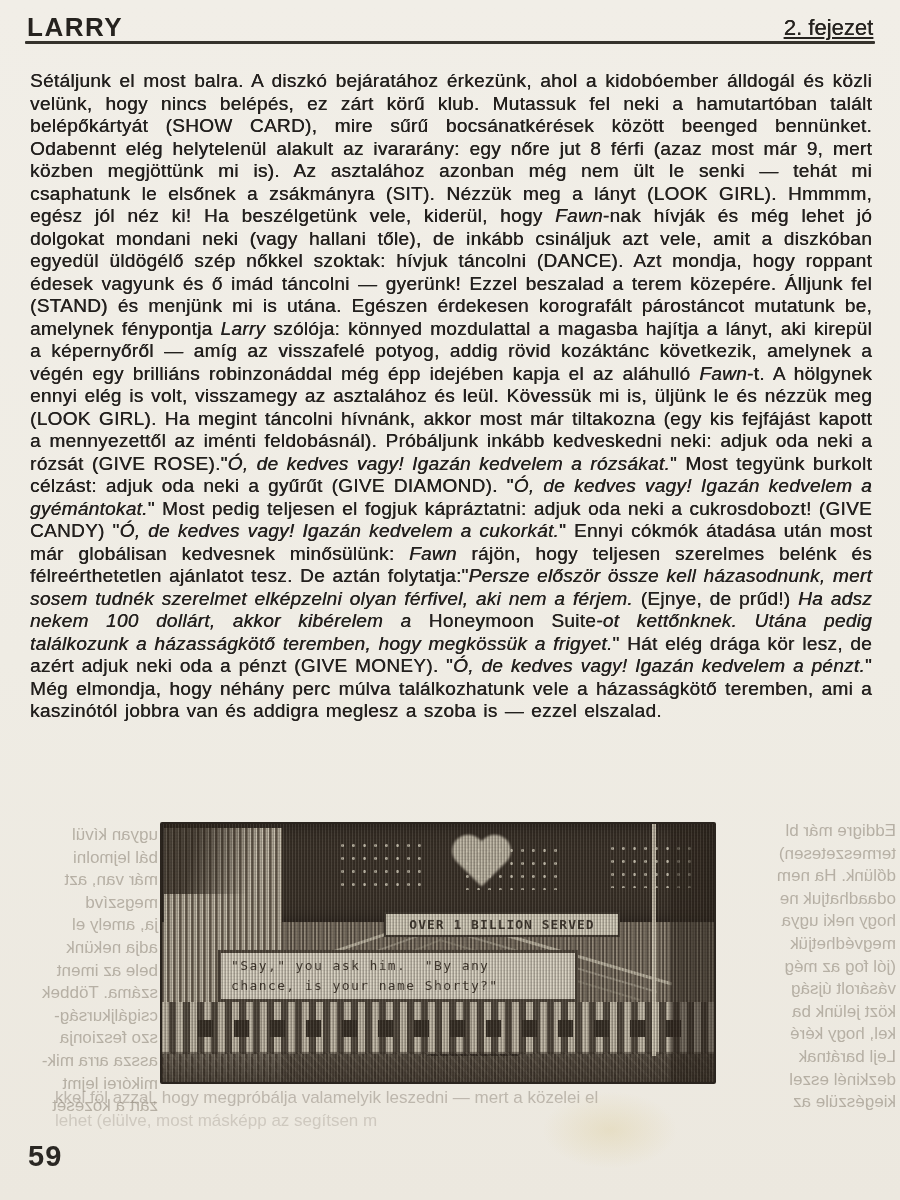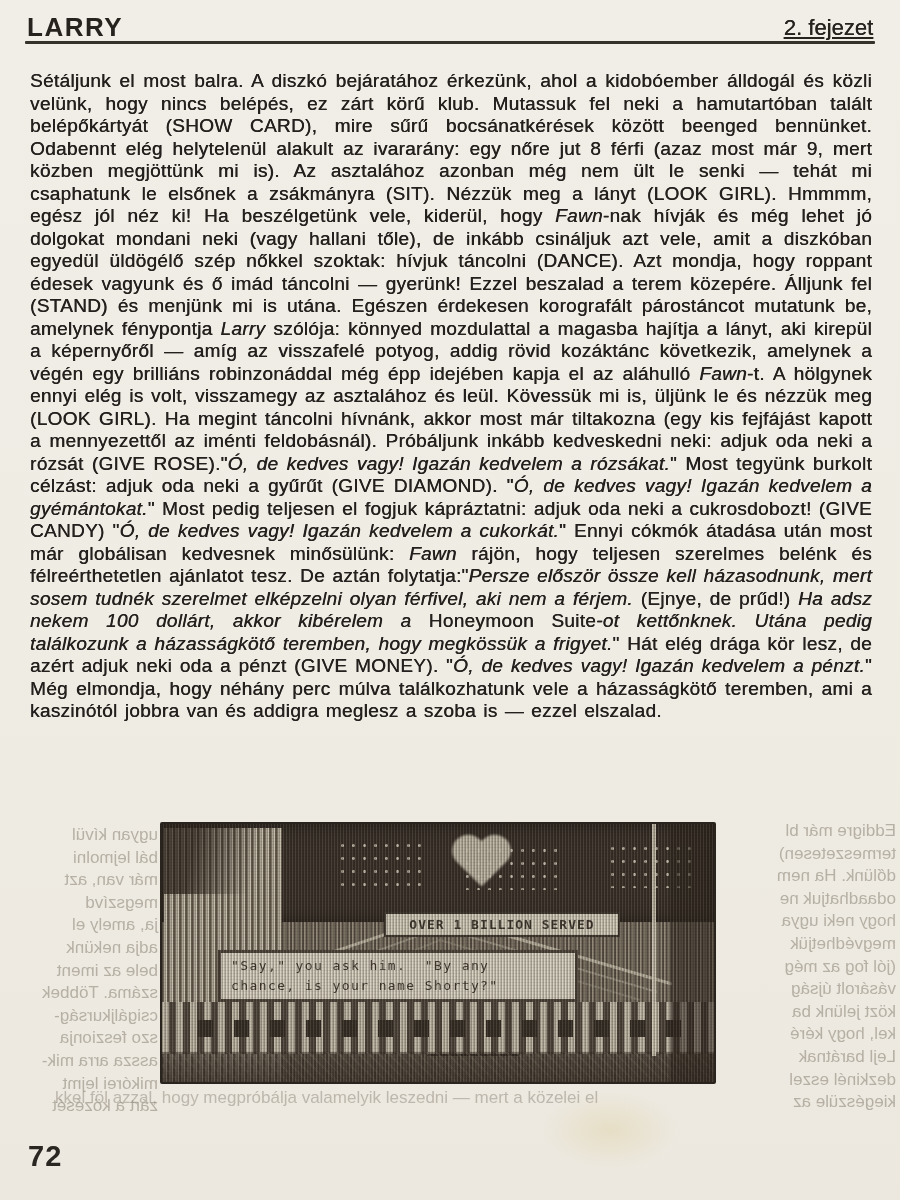--- a/index.html
+++ b/index.html
@@ -171,18 +171,19 @@
       <div class="bleed-line mirror">(jól fog az még</div>
       <div class="bleed-line mirror">vásárolt újság</div>
       <div class="bleed-line mirror">közt jelünk ba</div>
       <div class="bleed-line mirror">kel, hogy kéré</div>
       <div class="bleed-line mirror">Lejl barátnak</div>
       <div class="bleed-line mirror">dezkinél eszel</div>
       <div class="bleed-line mirror">kiegészüle az</div>
     </div>
   <div class="bleed-bottom">
       <div class="bleed-line">kkel föl azzal, hogy megpróbálja valamelyik leszedni — mert a közelei el</div>
+      <div class="bleed-line">lehet (elülve, most másképp az segítsen m</div>
     </div>
   <div class="stain"></div>
 
-  <div class="page-num">72</div>
+  <div class="page-num">59</div>
 
 </div>
 
 </body></html>

